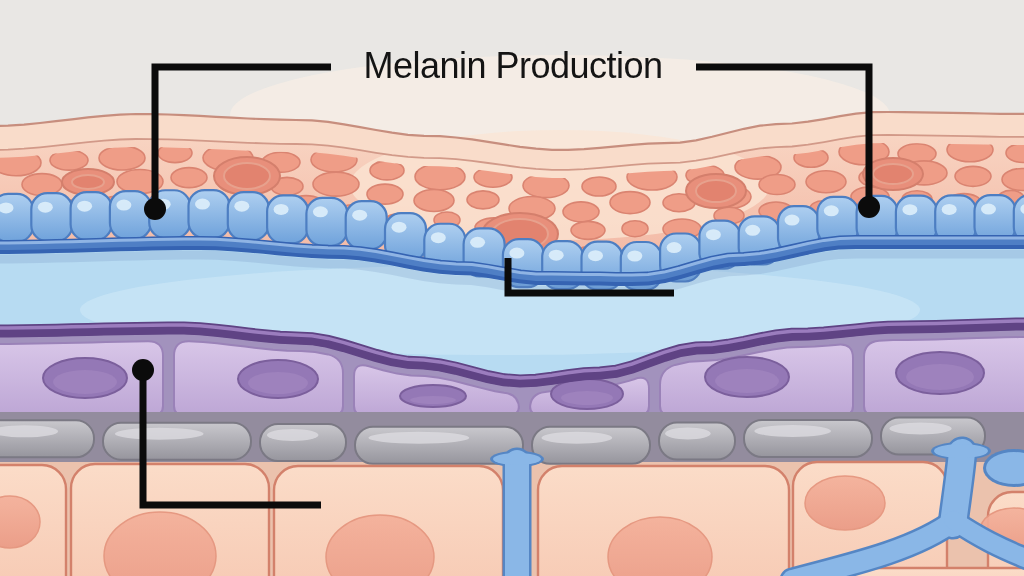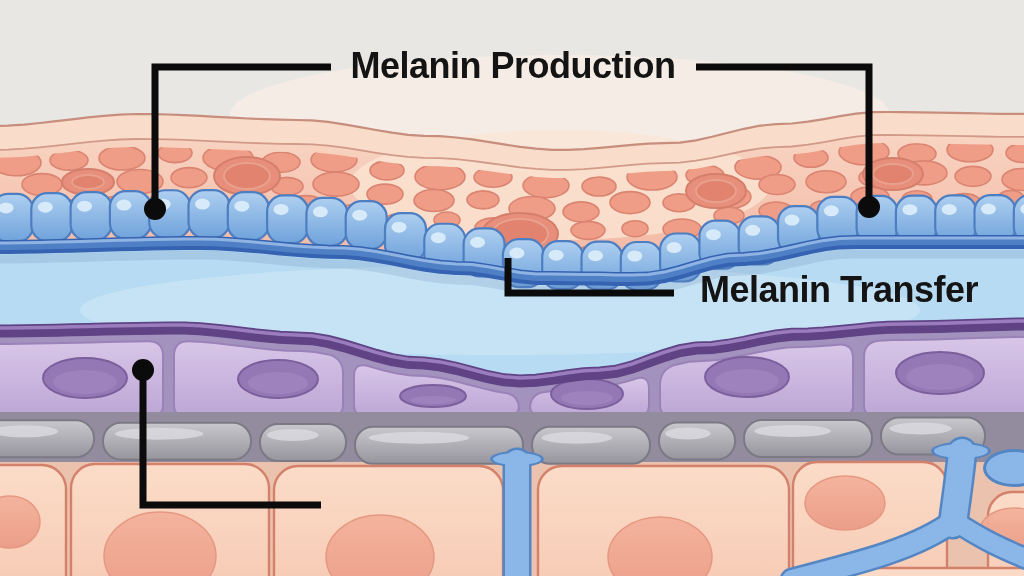--- a/index.html
+++ b/index.html
@@ -1,20 +1,20 @@
 <!DOCTYPE html>
 <html><head>
 <meta charset="utf-8">
 <style>
   html,body{margin:0;padding:0;background:#e9e7e4;}
   .stage{position:relative;width:1024px;height:576px;overflow:hidden;
          font-family:"Liberation Sans",sans-serif;}
   .stage svg{position:absolute;left:0;top:0;}
   .callout-label{position:absolute;transform:translateX(-50%);white-space:nowrap;
-    font-weight:bold;font-size:36px;line-height:40px;color:#141414;
+    font-weight:normal;font-size:36px;line-height:40px;color:#141414;
     letter-spacing:-0.5px;}
 </style>
 </head>
 <body>
 
 <div class="stage">
   <svg id="art" width="1024" height="576" viewBox="0 0 1024 576">
       <defs>
         <linearGradient id="gBand" x1="0" y1="0" x2="0" y2="1">
           <stop offset="0" stop-color="#f9d9c7"></stop>
@@ -308,14 +308,13 @@
           <path d="M508 258 L508 293 L674 293" fill="none" stroke="#0b0b0b" stroke-width="7" stroke-linejoin="miter"></path>
         </g>
         <g>
           <path d="M143 370 L143 505 L321 505" fill="none" stroke="#0b0b0b" stroke-width="7" stroke-linejoin="miter"></path>
           <circle cx="143" cy="370" r="11" fill="#0b0b0b"></circle>
         </g>
       </g>
     </svg>
 
   <div class="callout-label" style="left:513px;top:46px;">Melanin Production</div>
-  <div class="callout-label" style="left:839px;top:270px;">Melanin Transfer</div>
 </div>
 
 </body></html>

